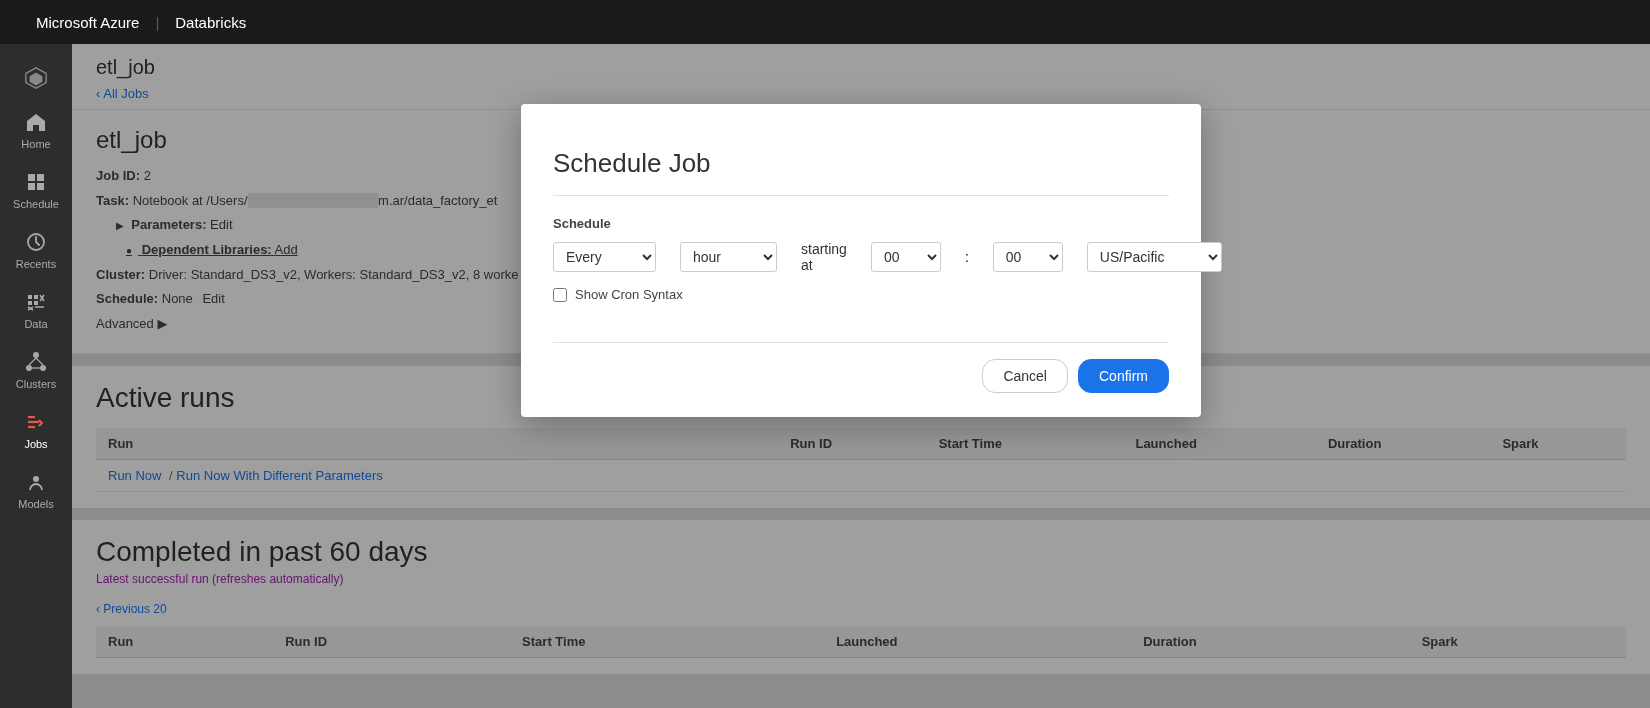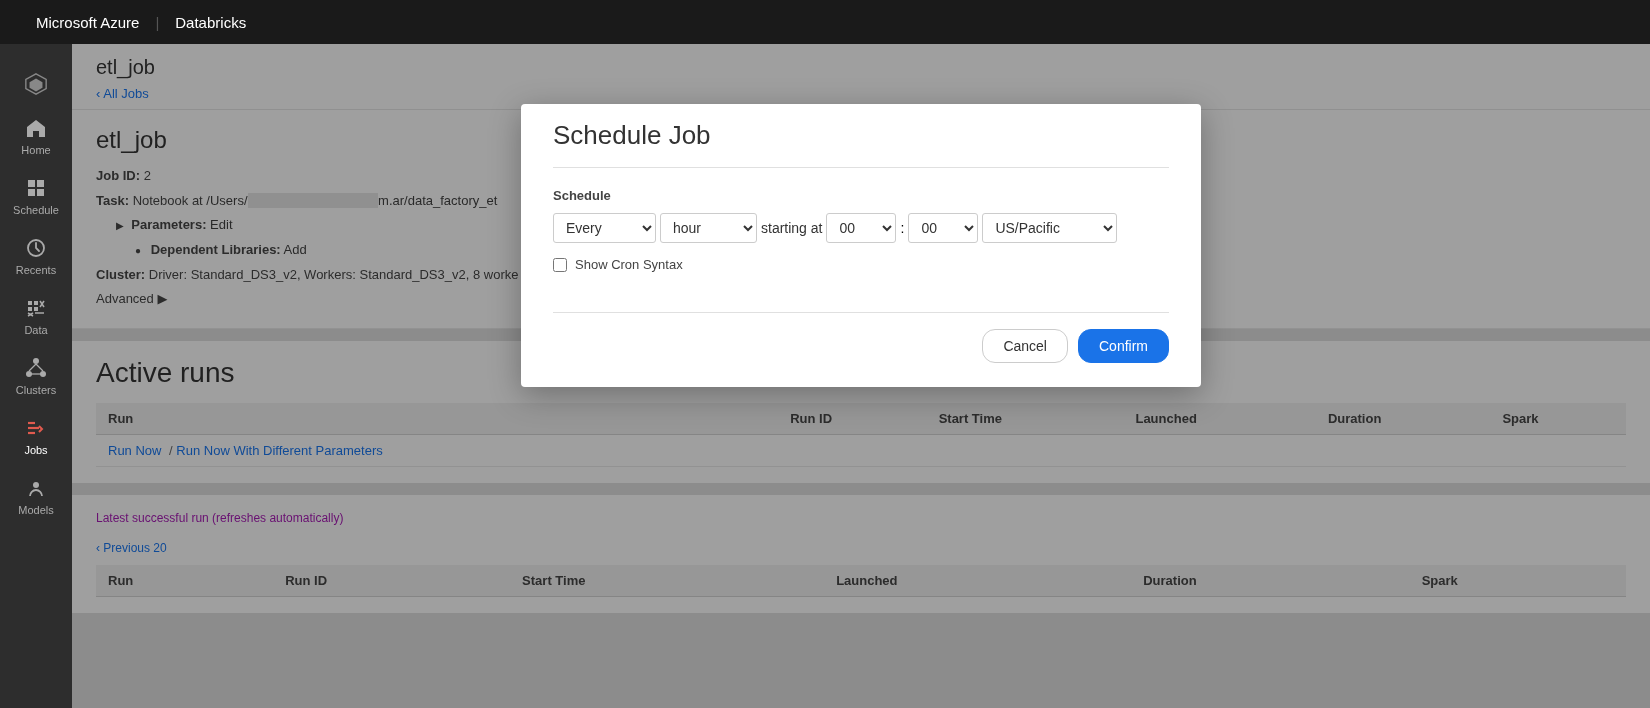--- a/index.html
+++ b/index.html
@@ -34,21 +34,21 @@
       overflow: hidden;
     }
 
     
     .sidebar {
       width: 72px;
       background: #2d2d2d;
       display: flex;
       flex-direction: column;
       align-items: center;
-      padding-top: 16px;
+      padding-top: 10px;
       flex-shrink: 0;
     }
     .sidebar-item {
       display: flex;
       flex-direction: column;
       align-items: center;
       justify-content: center;
       width: 72px;
       padding: 12px 0 8px;
       cursor: pointer;
@@ -95,21 +95,21 @@
     .job-name {
       font-size: 24px;
       font-weight: 400;
       color: #333;
       margin-bottom: 10px;
     }
     .job-meta { font-size: 13px; color: #444; line-height: 1.9; }
     .job-meta span.label { font-weight: 600; }
     .job-meta a { color: #404040; text-decoration: none; }
     .indent { margin-left: 20px; }
-    .sub-indent { margin-left: 39px; }
+    .sub-indent { margin-left: 30px; text-decoration: underline; }
     .triangle { font-size: 10px; margin-right: 4px; }
     .bullet { font-size: 10px; margin-right: 6px; }
 
     
     .section {
       background: #f5f5f5;
       margin-top: 12px;
       padding: 16px 24px;
     }
     .section-title {
@@ -164,40 +164,40 @@
       padding-top: 60px;
       z-index: 100;
     }
 
     
     .modal {
       background: #fff;
       border-radius: 4px;
       width: 680px;
       box-shadow: 0 8px 32px rgba(0,0,0,0.3);
-      padding: 16px 32px 24px;
+      padding: 44px 32px 24px;
     }
     .modal-title {
       font-size: 26px;
       font-weight: 300;
       color: #333;
       margin-bottom: 20px;
       padding-bottom: 16px;
       border-bottom: 1px solid #e0e0e0;
     }
     .modal-section-label {
       font-size: 13px;
       font-weight: 600;
       color: #444;
       margin-bottom: 10px;
     }
     .schedule-row {
       display: flex;
       align-items: center;
-      gap: 4px;
+      gap: 24px;
       margin-bottom: 14px;
     }
     .schedule-row select {
       border: 1px solid #ccc;
       border-radius: 3px;
       padding: 5px 24px 5px 8px;
       font-size: 14px;
       color: #333;
       background: #fff;
       appearance: auto;
@@ -382,20 +382,25 @@
           <a>Edit</a>
         </div>
         <div class="sub-indent">
           <span class="bullet">●</span>
           <span class="label">Dependent Libraries:</span>
           <a>Add</a>
         </div>
         <div>
           <span class="label">Cluster:</span>
           <span>Driver: Standard_DS3_v2, Workers: Standard_DS3_v2, 8 worke</span>
+        </div>
+        <div>
+          <span class="label">Schedule:</span>
+          <span>None</span>
+          <a style="margin-left: 6px;">Edit</a>
         </div>
         <div>
           <span>Advanced ▶</span>
         </div>
       </div>
     </div>
 
     <div class="section">
       <div class="section-title">Active runs</div>
       <table class="runs-table">
@@ -420,20 +425,21 @@
             <td></td>
             <td></td>
             <td></td>
             <td></td>
           </tr>
         </tbody>
       </table>
     </div>
 
     <div class="completed-section">
+      <div class="completed-title">Completed in past 60 days</div>
       <div class="completed-subtitle">Latest successful run (refreshes automatically)</div>
       <a class="prev-link">‹ Previous 20</a>
       <table class="runs-table" style="margin-top:10px;">
         <thead>
           <tr>
             <th>Run</th>
             <th>Run ID</th>
             <th>Start Time</th>
             <th>Launched</th>
             <th>Duration</th>

